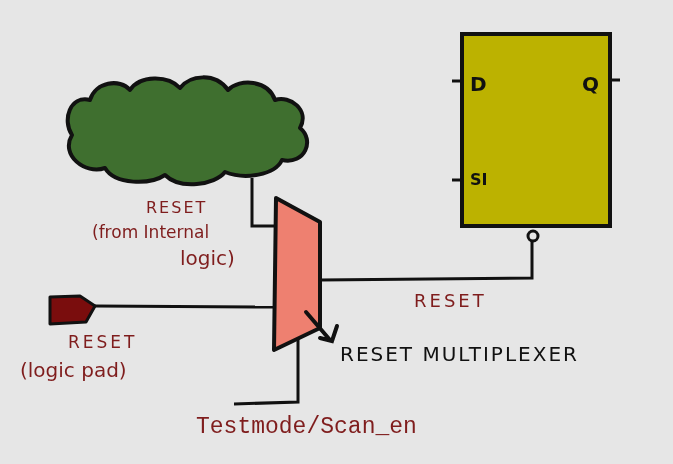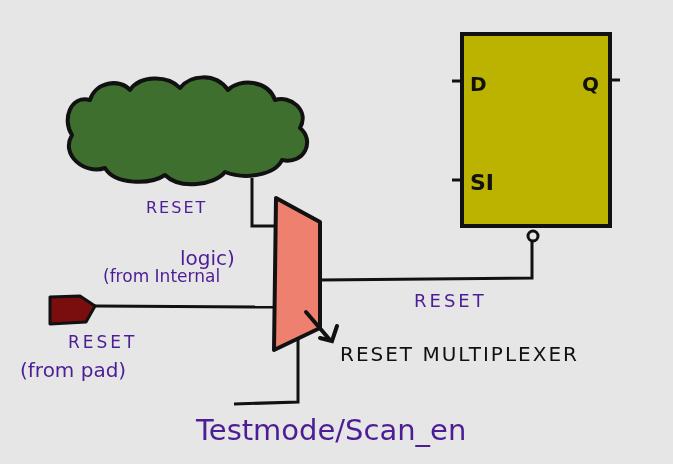--- a/index.html
+++ b/index.html
@@ -1,18 +1,18 @@
 <!DOCTYPE html>
 <html><head>
 <meta charset="utf-8">
 <style>
   html, body { margin:0; padding:0; }
   body { width:673px; height:464px; background:#e6e6e6; overflow:hidden; position:relative; font-family:"DejaVu Sans", sans-serif; }
   svg { position:absolute; left:0; top:0; }
-  .lbl { position:absolute; color:#4c1d95; font-family:"DejaVu Sans", sans-serif; white-space:nowrap; line-height:1; }
+  .lbl { position:absolute; color:#7f1d1d; font-family:"DejaVu Sans", sans-serif; white-space:nowrap; line-height:1; }
   .blk { color:#111; }
 </style>
 </head>
 <body>
 
 <svg width="673" height="464" viewBox="0 0 673 464">
 
   <path d="M90,100 C70,95 62,120 72,135 C60,155 85,175 105,168 C115,185 150,185 165,175 C180,190 215,185 225,172 C245,180 275,175 282,160 C305,165 315,140 300,128 C310,110 290,95 275,100 C268,80 240,78 228,90 C215,72 190,75 180,88 C168,75 140,75 130,90 C120,78 95,82 90,100 Z" fill="#3f6f2f" stroke="#111" stroke-width="4" stroke-linejoin="round"></path>
 
   <polyline points="252,178 252,226 278,226" fill="none" stroke="#111" stroke-width="3"></polyline>
@@ -30,26 +30,26 @@
   <path d="M306,312 L330,340 M320,338 L332,341 L337,326" fill="none" stroke="#111" stroke-width="4" stroke-linecap="round"></path>
 
   <rect x="462" y="34" width="148" height="192" fill="#bcb200" stroke="#111" stroke-width="4"></rect>
   <line x1="452" y1="81" x2="462" y2="81" stroke="#111" stroke-width="3"></line>
   <line x1="452" y1="180" x2="462" y2="180" stroke="#111" stroke-width="3"></line>
   <line x1="610" y1="80" x2="620" y2="80" stroke="#111" stroke-width="3"></line>
 </svg>
 
 <div class="lbl blk" style="left:470px;top:74px;font-size:20px;font-weight:bold;">D</div>
 <div class="lbl blk" style="left:582px;top:74px;font-size:20px;font-weight:bold;">Q</div>
-<div class="lbl blk" style="left:470px;top:172px;font-size:22px;font-weight:bold;">SI</div>
+<div class="lbl blk" style="left:470px;top:172px;font-size:16px;font-weight:bold;">SI</div>
 
 <div class="lbl" style="left:146px;top:200px;font-size:16px;letter-spacing:2px;">RESET</div>
-<div class="lbl" style="left:103px;top:224px;font-size:17px;margin-top:44px;">(from Internal</div>
+<div class="lbl" style="left:92px;top:224px;font-size:17px;">(from Internal</div>
 <div class="lbl" style="left:180px;top:248px;font-size:20px;">logic)</div>
 
 <div class="lbl" style="left:68px;top:334px;font-size:17px;letter-spacing:3px;">RESET</div>
-<div class="lbl" style="left:20px;top:360px;font-size:20px;">(from pad)</div>
+<div class="lbl" style="left:20px;top:360px;font-size:20px;">(logic pad)</div>
 
 <div class="lbl" style="left:414px;top:292px;font-size:18px;letter-spacing:3px;">RESET</div>
 
 <div class="lbl blk" style="left:340px;top:344px;font-size:20px;letter-spacing:2px;">RESET MULTIPLEXER</div>
 
-<div class="lbl" style="left:196px;top:416px;font-size:29px;">Testmode/Scan_en</div>
+<div class="lbl" style="left:196px;top:416px;font-size:23px;font-family:Liberation Mono, monospace;">Testmode/Scan_en</div>
 
 </body></html>

